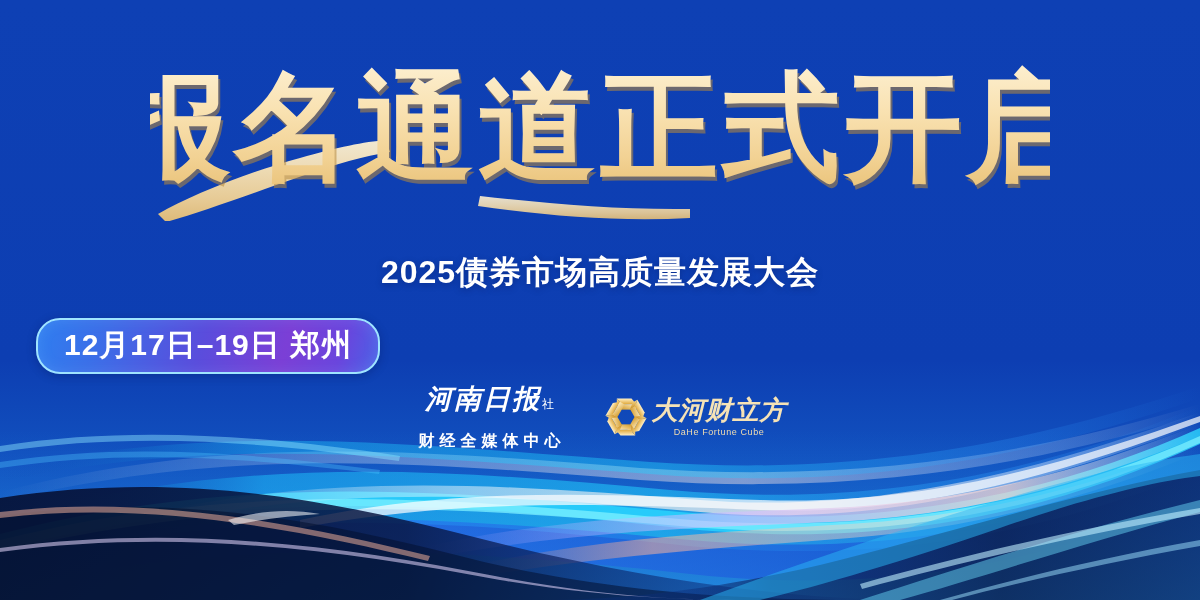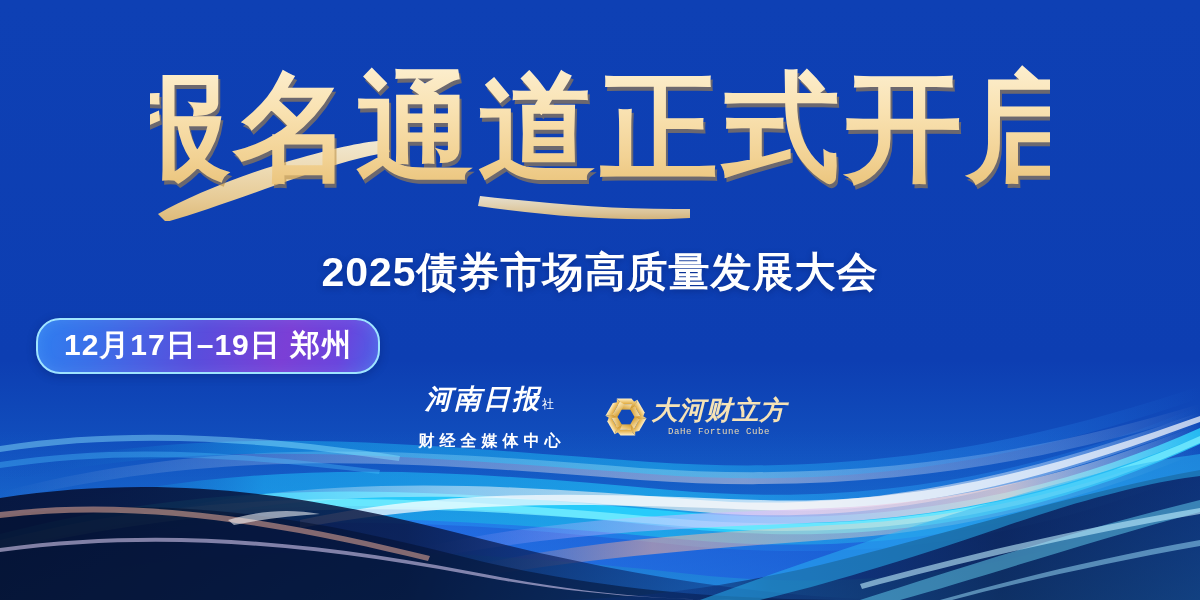--- a/index.html
+++ b/index.html
@@ -35,21 +35,21 @@
     font-family:"DejaVu Serif","Liberation Serif",serif;
     font-weight:bold;font-size:118px;letter-spacing:4px;
     fill:#b98a38;opacity:.55;
   }
 
   
   .subtitle{
     position:absolute;left:0;top:246px;width:1200px;
     text-align:center;
     color:#ffffff;
-    font-size:41px;
+    font-size:32px;
     font-weight:bold;
     letter-spacing:1px;
     line-height:52px;
     text-shadow:0 2px 6px rgba(0,20,80,.35);
     white-space:nowrap;
   }
 
   
   .pill-wrap{
     position:absolute;left:0;top:318px;width:1200px;text-align:left;padding-left:36px;
@@ -97,21 +97,21 @@
   .logo-dh{display:flex;align-items:center;gap:3px;}
   .hexmark{width:46px;height:46px;flex:0 0 46px;}
   .logo-dh .txt{display:flex;flex-direction:column;align-items:center;}
   .logo-dh .cn{
     font-family:"DejaVu Serif","Liberation Serif",serif;
     font-weight:bold;font-size:26px;color:#f6e3b6;
     letter-spacing:1px;line-height:30px;font-style:italic;
   }
   .logo-dh .en{
     font-size:9px;color:#f0dcb0;letter-spacing:.6px;
-    line-height:13px;margin-top:1px;font-family:Liberation Mono, monospace;
+    line-height:13px;margin-top:1px;
   }
 </style>
 </head>
 <body>
 
 <div class="banner">
 
   <div class="waves">
     <svg viewBox="0 0 1200 600" preserveAspectRatio="none" xmlns="http://www.w3.org/2000/svg">
       <defs>

